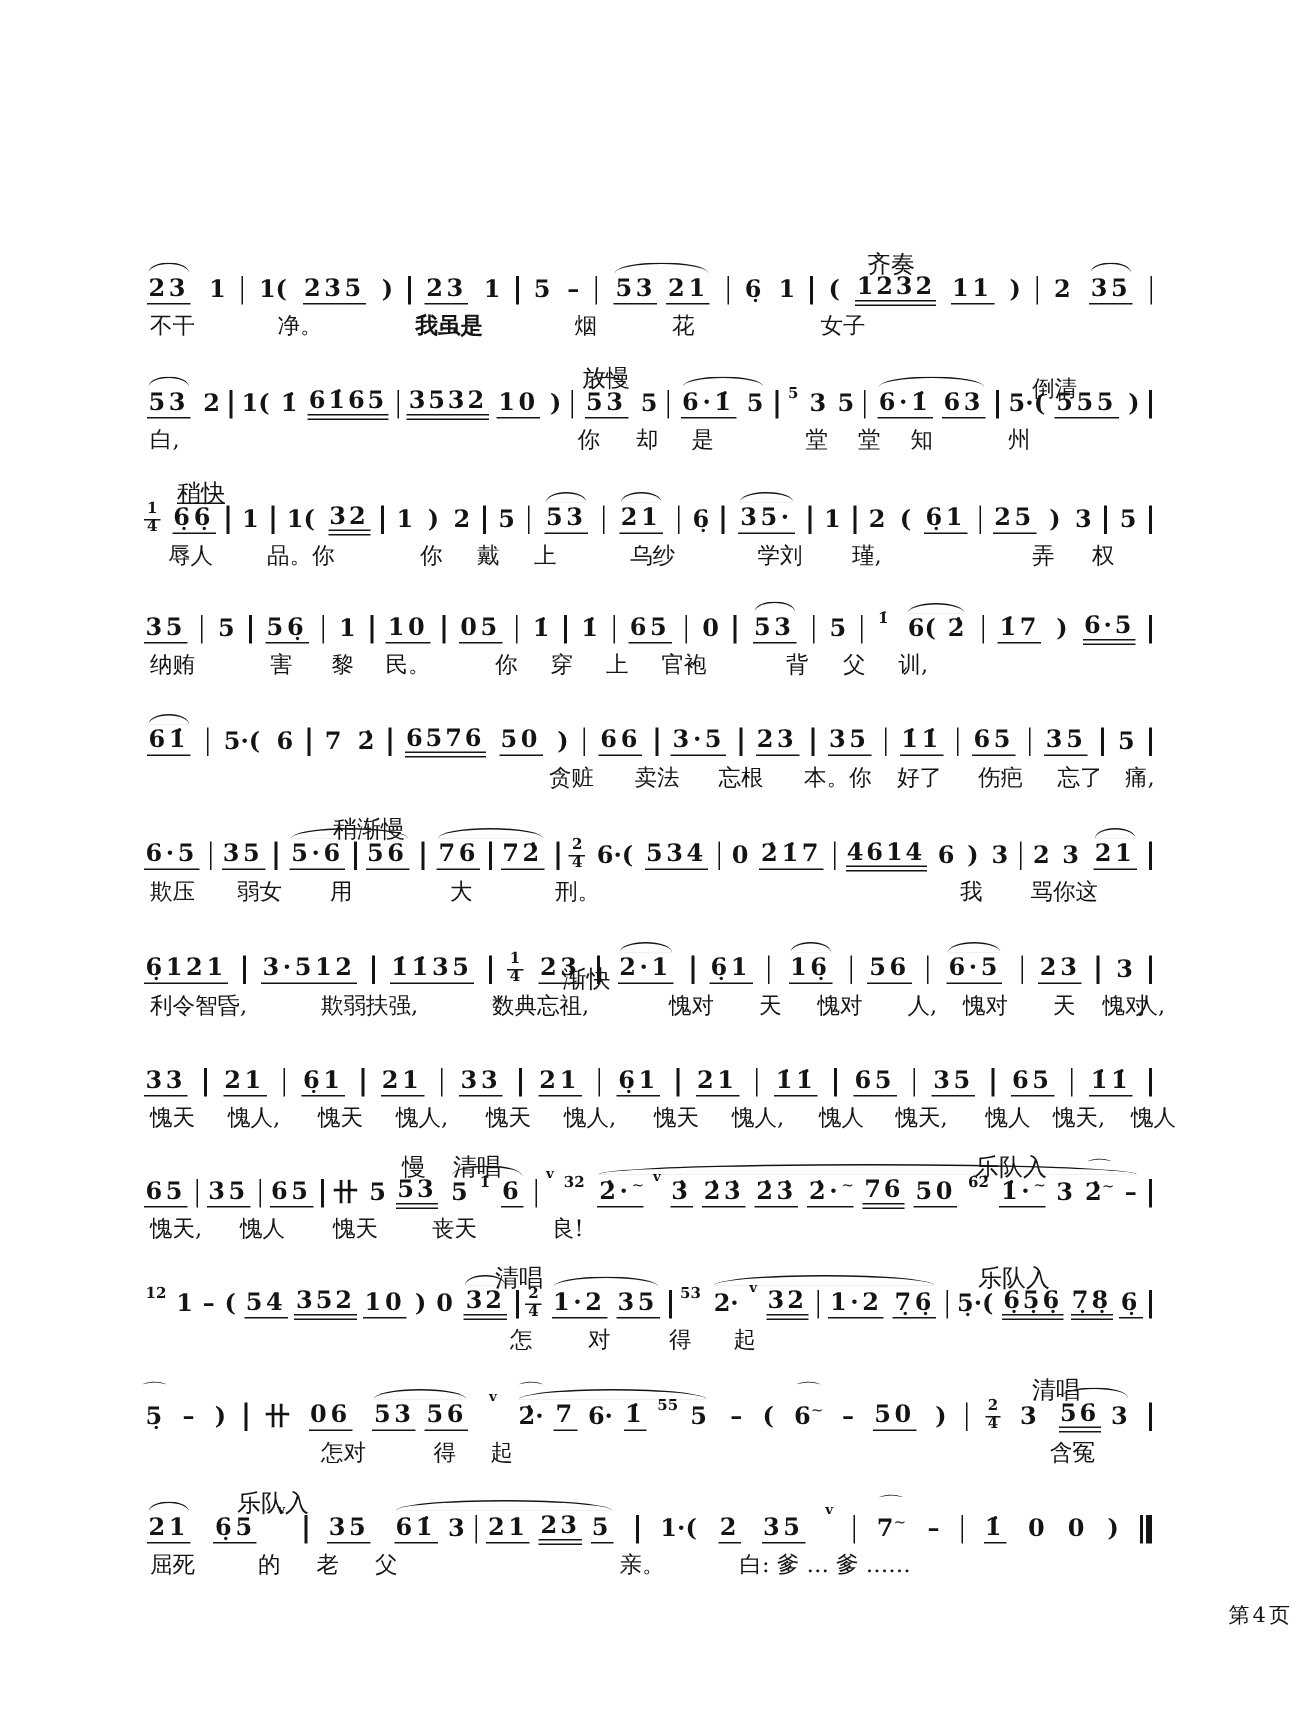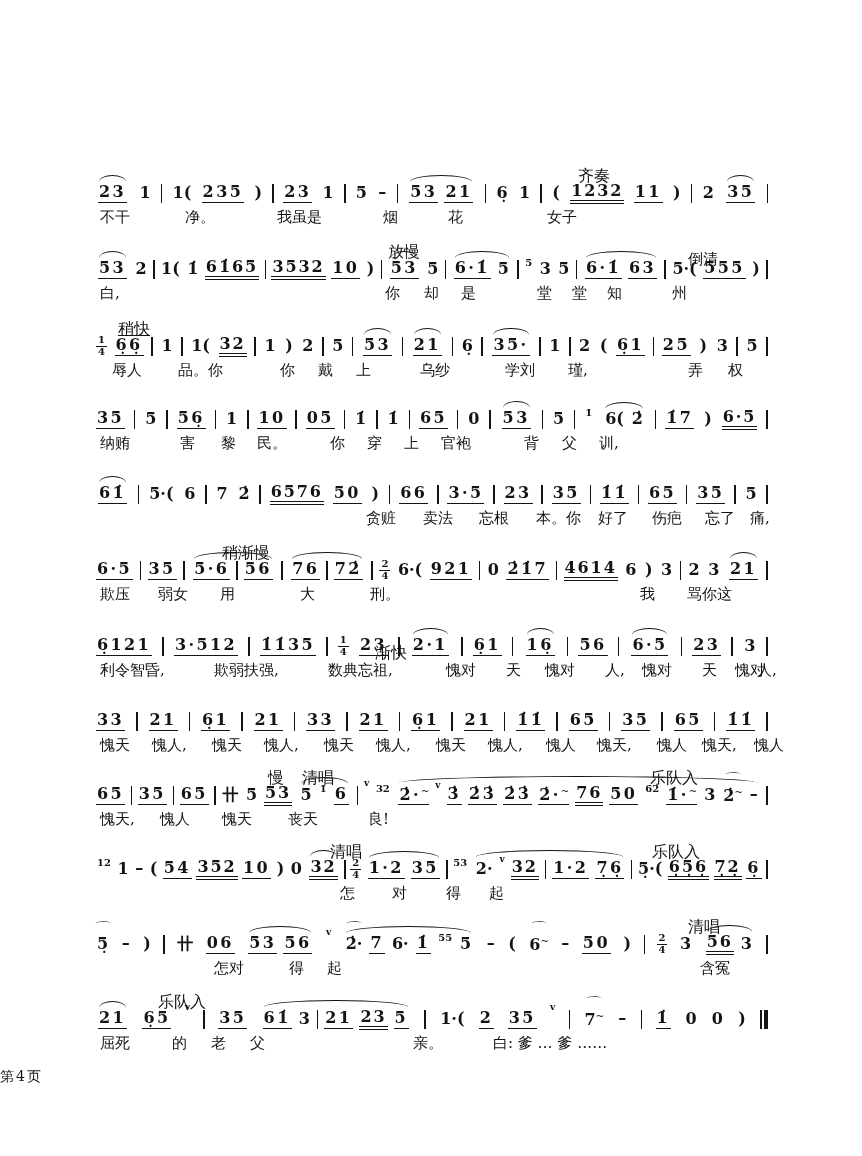--- a/index.html
+++ b/index.html
@@ -44,21 +44,21 @@
   .ts .den{padding:0 2px;}
   .mark{
     position:absolute;top:-13px;font-size:16px;font-weight:normal;
     font-family:"DejaVu Sans","Liberation Sans",sans-serif;white-space:nowrap;
   }
   .lyr{
     position:absolute;top:34px;font-size:15px;white-space:nowrap;
     font-family:"DejaVu Serif","Liberation Serif",serif;
   }
   .footer{
-    position:absolute;left:0;right:0;top:1068px;text-align:left;
+    position:absolute;left:0;right:0;top:1068px;text-align:right;
     font-size:14px;letter-spacing:2px;
   }
 </style>
 </head>
 <body>
 
 <div class="page">
   <div id="score-body">
       <div class="music-line" style="top: 174px;">
         <div class="notes-row">
@@ -92,21 +92,21 @@
           <span class="bar"></span>
           <span class="nt">2</span>
           <span class="arc">
             <span class="nt u1">35</span>
           </span>
           <span class="bar"></span>
           <span class="mark" style="left: 482px;">齐奏</span>
         </div>
         <span class="lyr" style="left: 100px; text-align: center;">不干</span>
         <span class="lyr" style="left: 185px;">净。</span>
-        <span class="lyr" style="left: 277px;">我虽是</span>
+        <span class="lyr" style="left: 277px; font-weight: bold;">我虽是</span>
         <span class="lyr" style="left: 383px;">烟</span>
         <span class="lyr" style="left: 448px;">花</span>
         <span class="lyr" style="left: 547px;">女子</span>
         <span class="lyr" style="left: 688px; margin-top: 42px;">倒清</span>
       </div>
       <div class="music-line" style="top: 250px;">
         <div class="notes-row">
           <span class="arc">
             <span class="nt u1">53</span>
           </span>
@@ -321,21 +321,21 @@
             <span class="nt u1">76</span>
             <span class="bar"></span>
             <span class="nt u1">72̇</span>
           </span>
           <span class="bar"></span>
           <span class="ts">
             <span class="num">2</span>
             <span class="den">4</span>
           </span>
           <span class="nt">6·(</span>
-          <span class="nt u1">921</span>
+          <span class="nt u1">534</span>
           <span class="bar"></span>
           <span class="nt">0</span>
           <span class="nt u1">2̇1̇7</span>
           <span class="bar"></span>
           <span class="nt u2">4614</span>
           <span class="nt">6</span>
           <span class="nt">)</span>
           <span class="nt">3</span>
           <span class="bar"></span>
           <span class="nt">2</span>
@@ -519,21 +519,21 @@
             <span class="nt">2·</span>
             <span class="br">v</span>
             <span class="nt u2">32</span>
             <span class="bar"></span>
             <span class="nt u1">1·2</span>
             <span class="nt u1">7̣6̣</span>
           </span>
           <span class="bar"></span>
           <span class="nt">5̣·(</span>
           <span class="nt u2">6̣5̣6̣</span>
-          <span class="nt u2">7̣2̣</span>
+          <span class="nt u2">7̣8̣</span>
           <span class="nt u1">6̣</span>
           <span class="bar"></span>
           <span class="mark" style="left: 234px;">清唱</span>
           <span class="mark" style="left: 556px;">乐队入</span>
         </div>
         <span class="lyr" style="left: 340px;">怎</span>
         <span class="lyr" style="left: 392px;">对</span>
         <span class="lyr" style="left: 446px;">得</span>
         <span class="lyr" style="left: 489px;">起</span>
       </div>

